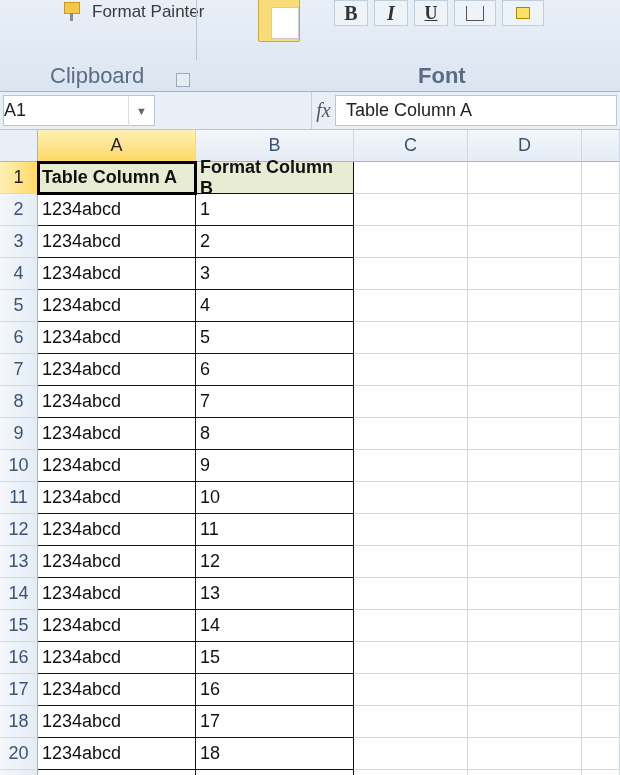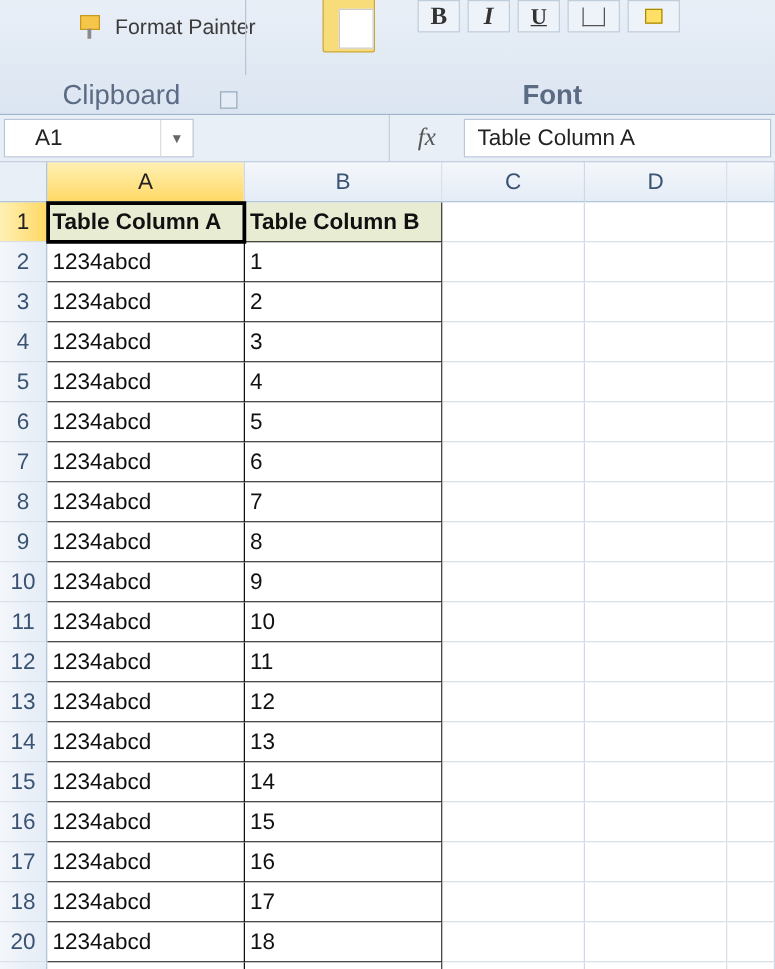--- a/index.html
+++ b/index.html
@@ -12,21 +12,21 @@
       user-select: none;
     }
     .ribbon-area {
       height: 92px;
       background: linear-gradient(#e9eff7, #dbe5f1);
       border-bottom: 1px solid #a0b4ce;
       position: relative;
     }
     .format-painter {
       position: absolute;
-      top: 12px;
+      top: 2px;
       left: 62px;
       display: flex;
       align-items: center;
       gap: 6px;
       color: #3b3b3b;
       font-size: 17px;
     }
     .format-painter .brush {
       width: 24px;
       height: 20px;
@@ -142,38 +142,37 @@
     .name-box {
       width: 152px;
       display: flex;
       align-items: center;
       background: #fff;
       border: 1px solid #b8c6d8;
       margin: 3px 0 3px 3px;
     }
     .name-box-text {
       flex: 1;
-      padding-left: 24px;
       font-size: 18px;
       color: #222;
     }
     .name-box-dropdown {
       width: 26px;
       text-align: center;
       color: #666;
       font-size: 11px;
       border-left: 1px solid #ddd;
       line-height: 30px;
     }
     .fx-gap {
       flex: 1;
       max-width: 156px;
     }
     .fx-icon {
-      width: 60px;
+      width: 24px;
       display: flex;
       align-items: center;
       justify-content: center;
       font-style: italic;
       font-family: 'Times New Roman', serif;
       font-size: 20px;
       color: #555;
       border-left: 1px solid #c5d0de;
     }
     .formula-bar {
@@ -285,21 +284,21 @@
 
 <div class="sheet" id="sheet">
     <div class="corner"></div>
     <div class="col-header sel">A</div>
     <div class="col-header">B</div>
     <div class="col-header">C</div>
     <div class="col-header">D</div>
     <div class="col-header"></div>
     <div class="row-header sel">1</div>
     <div class="cell table-header selected">Table Column A</div>
-    <div class="cell table-header">Table Column B</div>
+    <div class="cell table-header">Format Column B</div>
     <div class="cell outside"></div>
     <div class="cell outside"></div>
     <div class="cell outside"></div>
     <div class="row-header">2</div>
     <div class="cell">1234abcd</div>
     <div class="cell">1</div>
     <div class="cell outside"></div>
     <div class="cell outside"></div>
     <div class="cell outside"></div>
     <div class="row-header">3</div>

